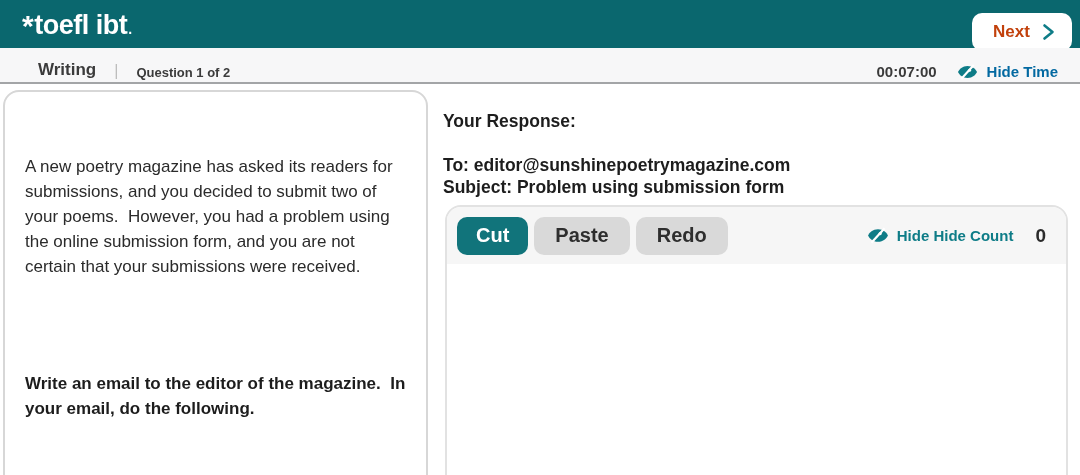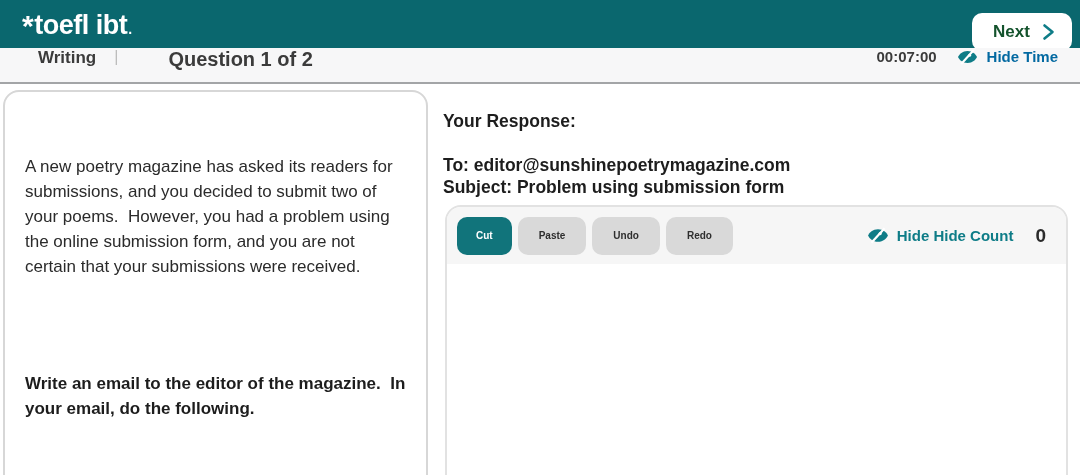--- a/index.html
+++ b/index.html
@@ -41,43 +41,43 @@
     background: #ffffff;
     border: none;
     border-radius: 10px;
     height: 38px;
     min-width: 100px;
     display: flex;
     align-items: center;
     justify-content: center;
     gap: 12px;
     padding: 0 16px 0 20px;
-    color: #14532d;
+    color: #c2410c;
     font-weight: bold;
     font-size: 17px;
     font-family: inherit;
     cursor: pointer;
     margin-top: 16px;
   }
 
   
   .subbar {
     position: absolute;
     top: 48px; left: 0; right: 0;
     height: 36px;
     background: #f7f7f8;
     border-bottom: 2px solid #a3a5a7;
     display: flex;
-    align-items: flex-start;
+    align-items: flex-end;
     padding: 0 22px 2px 38px;
     color: #3b3b3b;
   }
   .section-label { font-weight: bold; font-size: 17px; }
   .pipe-sep { color: #bcbcbc; font-size: 16px; margin: 0 18px; }
-  .question-progress { font-weight: bold; font-size: 20px; margin-left: 32px; }
+  .question-progress { font-weight: bold; font-size: 13px; }
   .subbar .spacer { flex: 1; }
   .timer { font-weight: bold; font-size: 15px; color: #3b3b3b; margin-right: 20px; }
   .hide-toggle {
     display: flex;
     align-items: center;
     gap: 9px;
     color: #0369a1;
     font-weight: bold;
     font-size: 15px;
     cursor: pointer;
@@ -137,21 +137,21 @@
     align-items: center;
     padding: 0 14px 0 10px;
     gap: 6px;
     flex: none;
   }
   .tb-btn {
     height: 38px;
     border: none;
     border-radius: 10px;
     font-family: inherit;
-    font-size: 10px;
+    font-size: 20px;
     font-weight: 600;
     padding: 0 21px;
     cursor: pointer;
     background: #d9d9d9;
     color: #2e2e2e;
   }
   .tb-btn.primary { background: #11747b; color: #ffffff; padding: 0 19px; }
   .toolbar .spacer { flex: 1; }
   .wordcount-toggle {
     display: flex;
@@ -231,21 +231,20 @@
     <div class="your-response">Your Response:</div>
     <div class="email-meta">
       <div>To: editor@sunshinepoetrymagazine.com</div>
       <div>Subject: Problem using submission form</div>
     </div>
 
     <div class="editor">
       <div class="toolbar">
         <button class="tb-btn primary">Cut</button>
         <button class="tb-btn">Paste</button>
-        <button class="tb-btn">Undo</button>
         <button class="tb-btn">Redo</button>
         <span class="spacer"></span>
         <span class="wordcount-toggle">
           <svg class="eye-icon" width="22" height="17" viewBox="0 0 21 16">
             <path d="M10.5 2 C5.6 2 2.2 5.2 1 8 C2.2 10.8 5.6 14 10.5 14 C15.4 14 18.8 10.8 20 8 C18.8 5.2 15.4 2 10.5 2 Z" fill="#0e7c87"></path>
             <line x1="4.2" y1="15" x2="16.8" y2="1" stroke="#ffffff" stroke-width="2.1"></line>
             <circle cx="12.6" cy="6.2" r="1.5" fill="#ffffff"></circle>
           </svg>
           <span>Hide Hide Count</span>
         </span>

